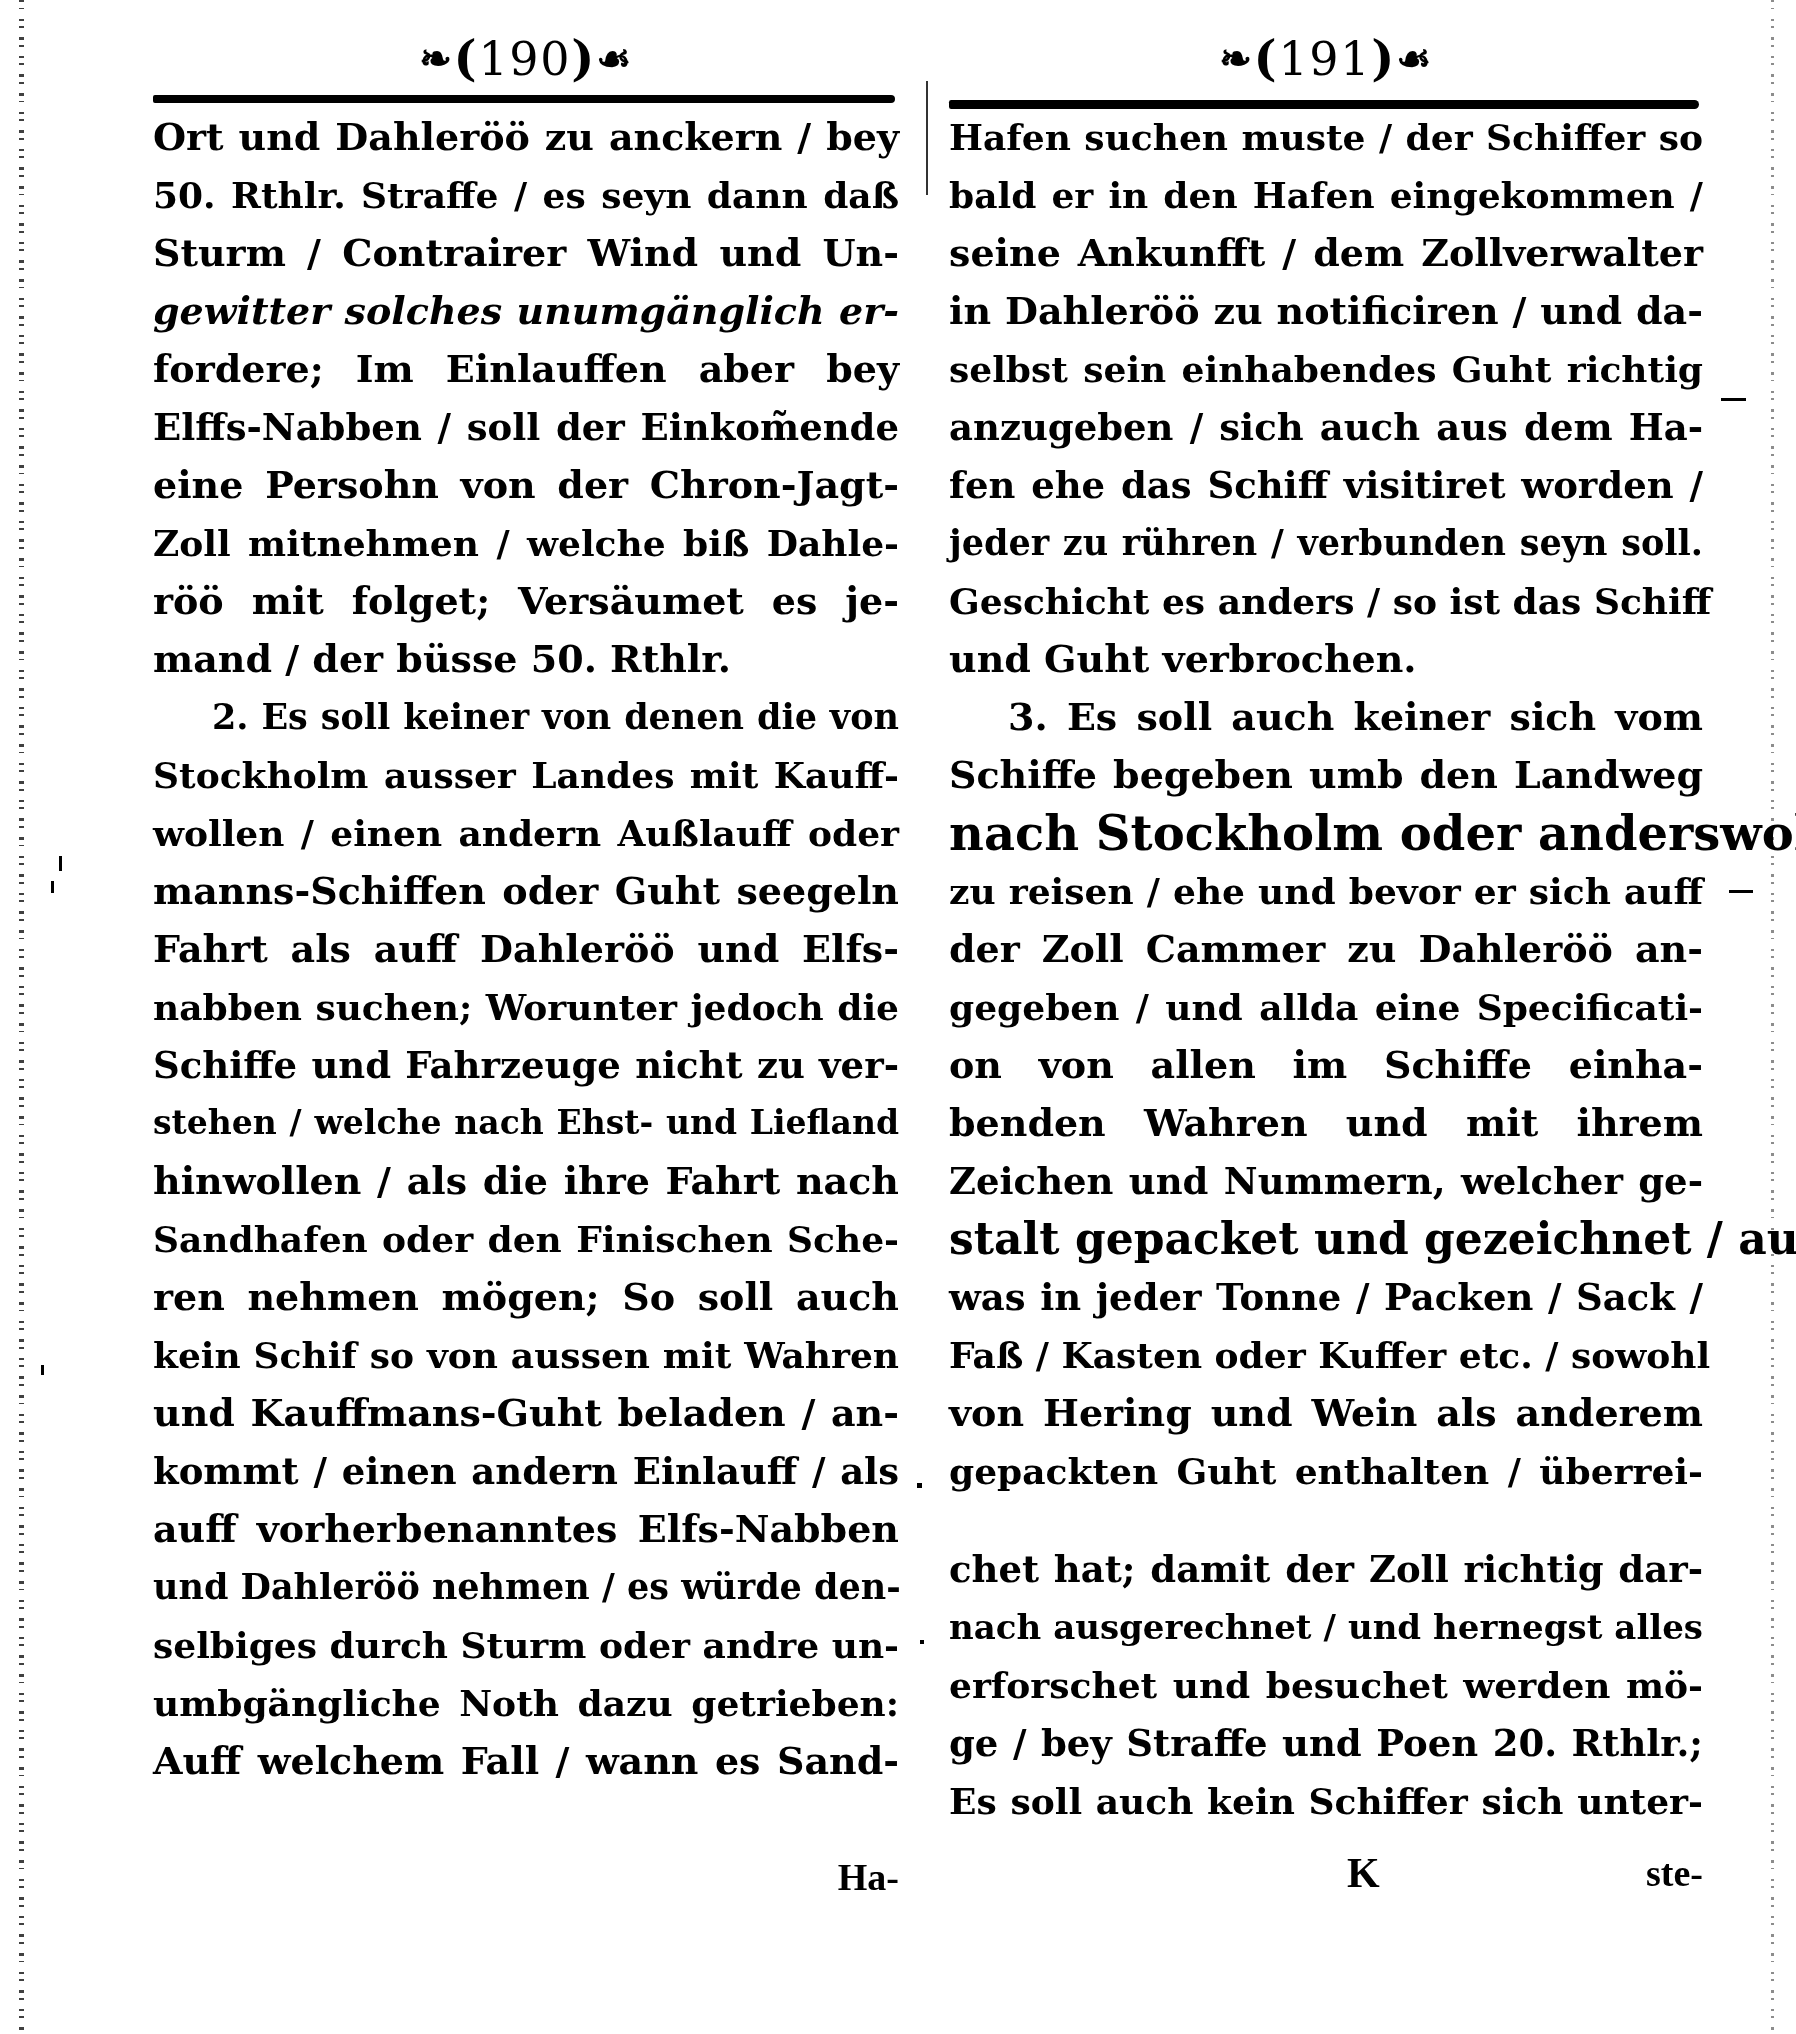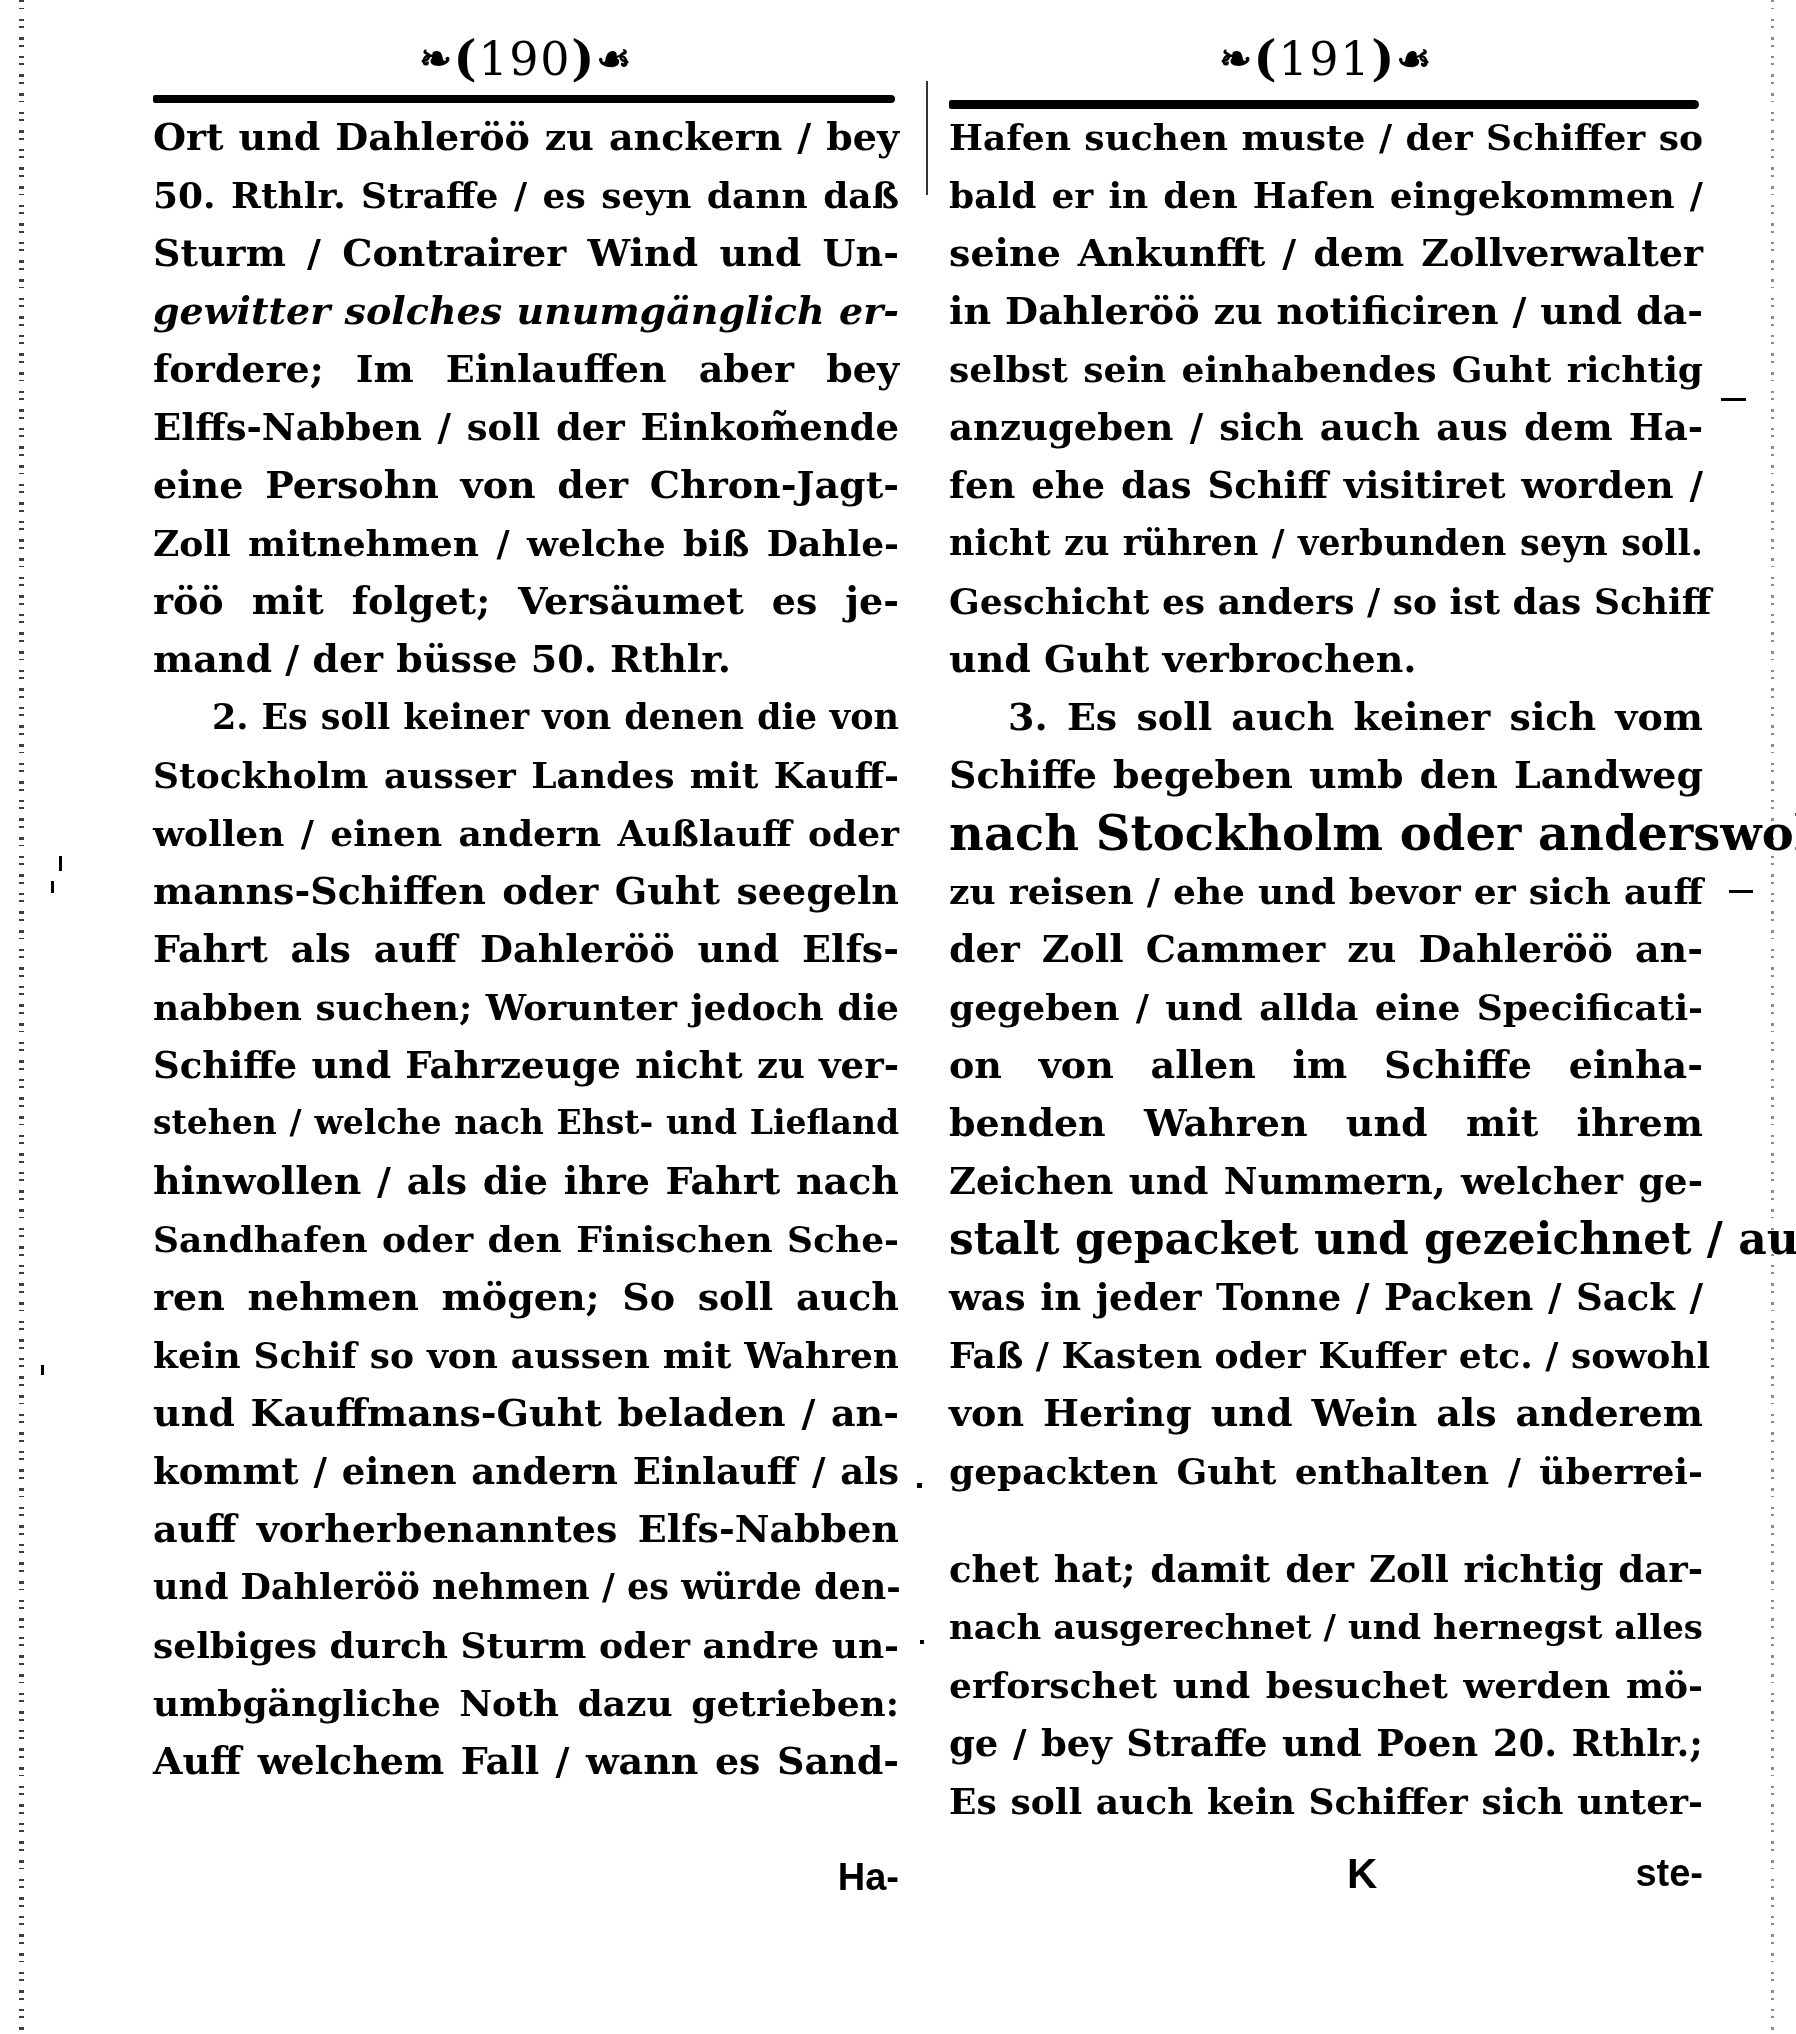--- a/index.html
+++ b/index.html
@@ -104,21 +104,21 @@
       font-size: 38px;
       text-align: justify;
       text-align-last: justify;
       overflow: visible;
     }
     .line.indent { padding-left: 59px; }
     .line.last { text-align-last: left; }
 
     .catch {
       position: absolute;
-      font-family: Liberation Sans, sans-serif;
+      font-family: Liberation Serif, serif;
       font-weight: bold;
       font-size: 38px;
       line-height: 51px;
     }
     .page.left  .catch.word { top: 1852px; right: 0; }
     .page.right .catch.sig  { top: 1848px; left: 398px; font-size: 42px; }
     .page.right .catch.word { top: 1848px; right: 0; }
 
     .speck {
       position: absolute;
@@ -182,21 +182,21 @@
     <div class="head-rule"></div>
 
     <div class="text-block">
       <span class="line" style="font-size: 36px;">Hafen suchen muste / der Schiffer so</span>
       <span class="line" style="font-size: 36px;">bald er in den Hafen eingekommen /</span>
       <span class="line" style="font-size: 38px;">seine Ankunfft / dem Zollverwalter</span>
       <span class="line" style="font-size: 38px;">in Dahlerӧӧ zu notificiren / und da-</span>
       <span class="line" style="font-size: 36px;">selbst sein einhabendes Guht richtig</span>
       <span class="line" style="font-size: 37px;">anzugeben / sich auch aus dem Ha-</span>
       <span class="line" style="font-size: 37px;">fen ehe das Schiff visitiret worden /</span>
-      <span class="line" style="font-size: 35px;">nicht zu rühren / verbunden seyn soll.</span>
+      <span class="line" style="font-size: 35px;">jeder zu rühren / verbunden seyn soll.</span>
       <span class="line" style="font-size: 36px;">Geschicht es anders / so ist das Schiff</span>
       <span class="line last" style="font-size: 38px;">und Guht verbrochen.</span>
       <span class="line indent" style="font-size: 38px;">3. Es soll auch keiner sich vom</span>
       <span class="line" style="font-size: 38px;">Schiffe begeben umb den Landweg</span>
       <span class="line" style="font-size: 48px;">nach Stockholm oder anderswohin</span>
       <span class="line" style="font-size: 36px;">zu reisen / ehe und bevor er sich auff</span>
       <span class="line" style="font-size: 38px;">der Zoll Cammer zu Dahlerӧӧ an-</span>
       <span class="line" style="font-size: 36px;">gegeben / und allda eine Specificati-</span>
       <span class="line" style="font-size: 38px;">on von allen im Schiffe einha-</span>
       <span class="line" style="font-size: 38px;">benden Wahren und mit ihrem</span>

